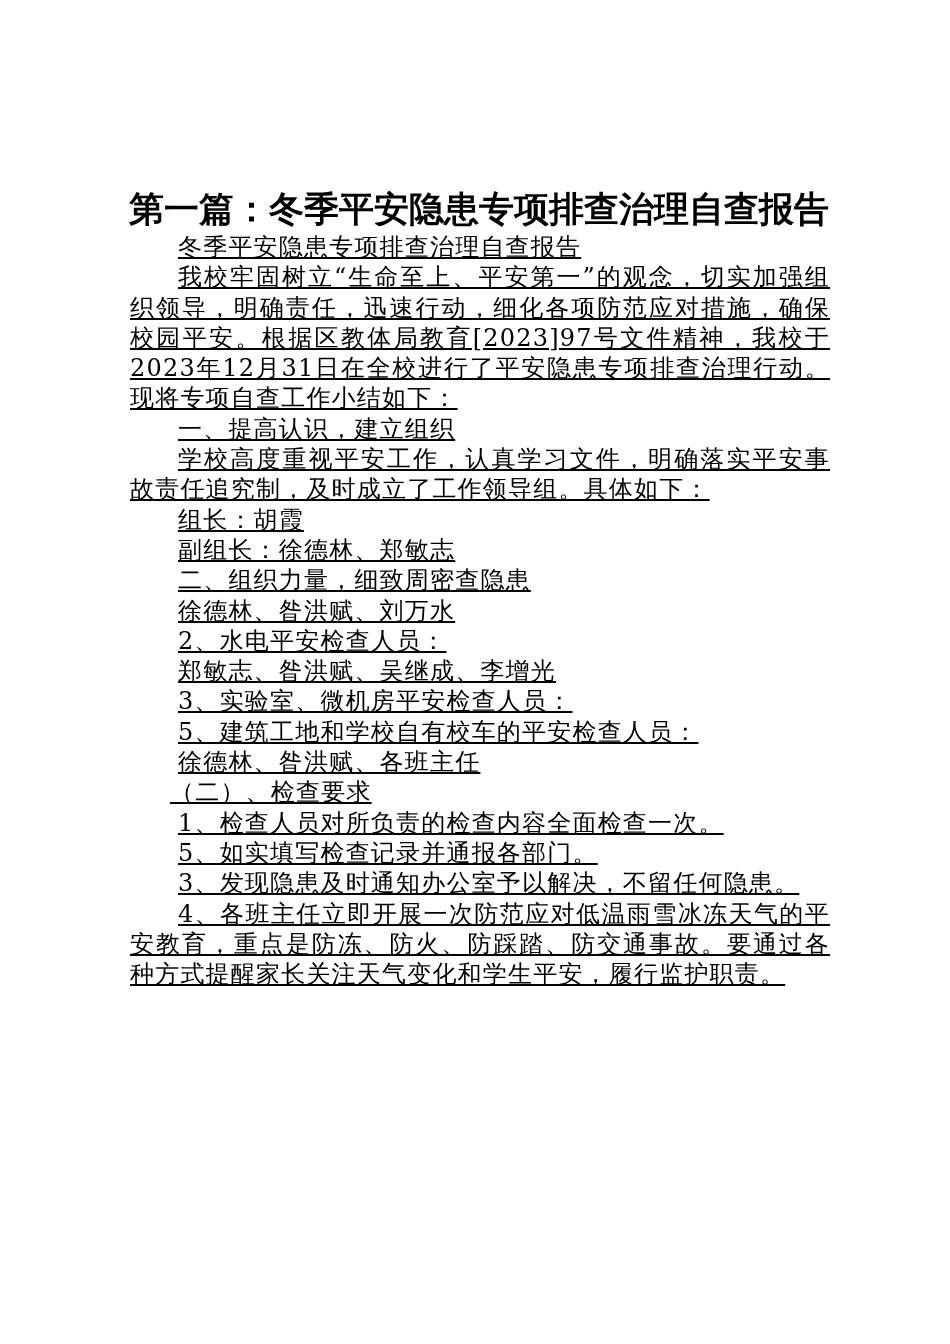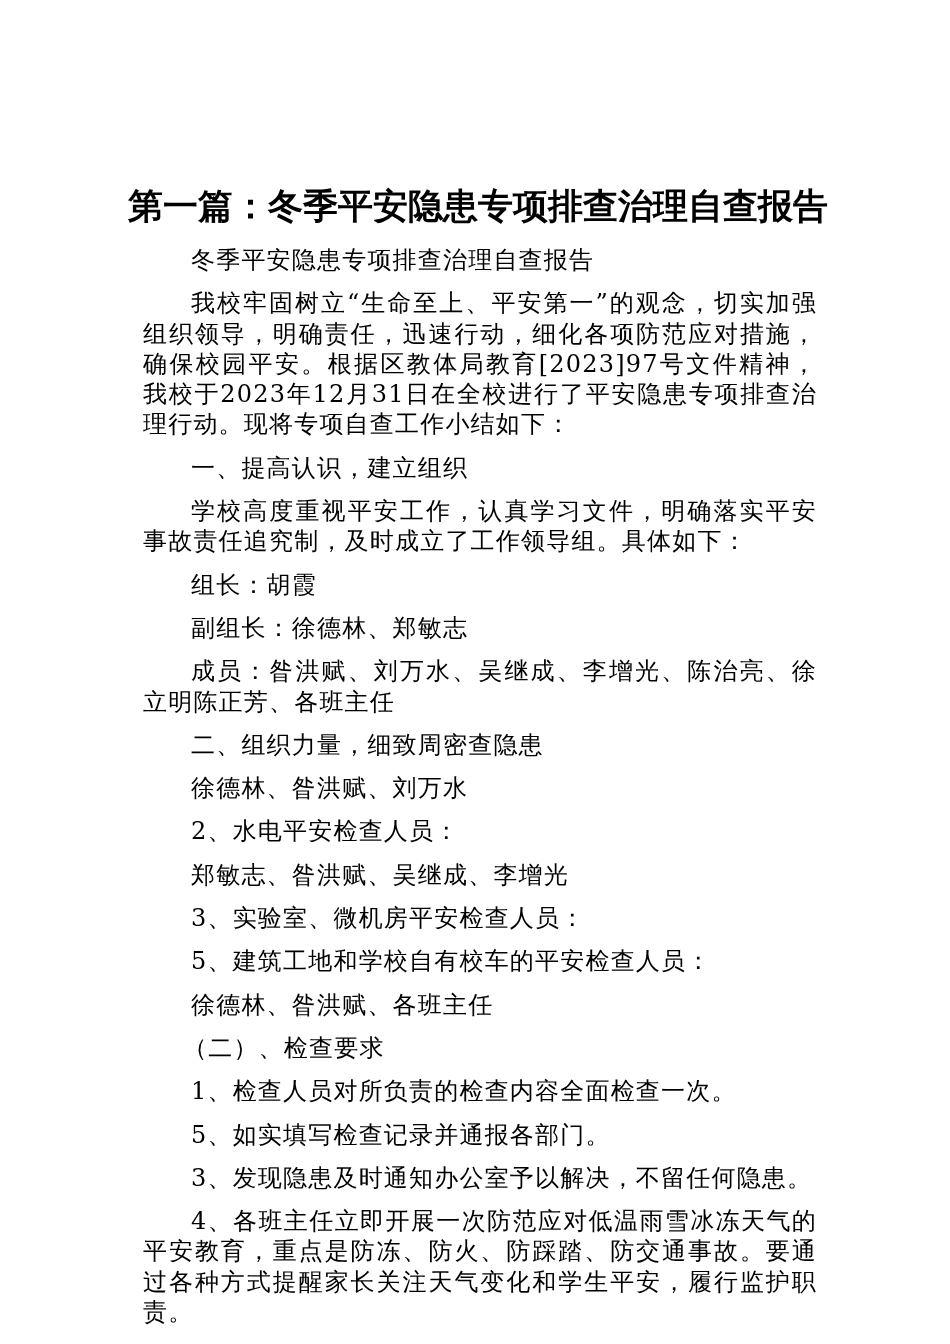--- a/index.html
+++ b/index.html
@@ -15,56 +15,57 @@
       font-family: "DejaVu Serif", "Liberation Serif", serif;
       color: #000000;
     }
     .page {
       position: absolute;
       left: 130px;
       top: 186px;
       width: 700px;
     }
     .title {
-      font-family: Liberation Mono, monospace;
+      font-family: Liberation Sans, sans-serif;
       font-weight: bold;
       font-size: 35px;
       line-height: 46px;
       letter-spacing: 0px;
       white-space: nowrap;
       margin: 0 0 0 -2px;
+      text-align: center;
     }
     .body {
       font-size: 24px;
       line-height: 30.3px;
       letter-spacing: 1.2px;
     }
     .p {
-      margin: 13px;
+      margin: 0;
       text-align: justify;
       text-align-last: left;
+      text-decoration: underline;
     }
     .ind { text-indent: 48px; }
     .ind-half { text-indent: 40px; }
     .sub { padding-left: 48px; }
     .nowrap { white-space: nowrap; }
   </style>
 </head>
 <body>
 
 <div class="page">
   <h1 class="title">第一篇：冬季平安隐患专项排查治理自查报告</h1>
   <div class="body">
     <p class="p ind">冬季平安隐患专项排查治理自查报告</p>
     <p class="p ind">我校牢固树立“生命至上、平安第一”的观念，切实加强组织领导，明确责任，迅速行动，细化各项防范应对措施，确保校园平安。根据区教体局教育[2023]97号文件精神，我校于2023年12月31日在全校进行了平安隐患专项排查治理行动。现将专项自查工作小结如下：</p>
     <p class="p ind">一、提高认识，建立组织</p>
     <p class="p ind">学校高度重视平安工作，认真学习文件，明确落实平安事故责任追究制，及时成立了工作领导组。具体如下：</p>
     <p class="p ind">组长：胡霞</p>
     <p class="p ind">副组长：徐德林、郑敏志</p>
-    <p class="p ind">成员：昝洪赋、刘万水、吴继成、李增光、陈治亮、徐立明陈正芳、各班主任</p>
     <p class="p ind">二、组织力量，细致周密查隐患</p>
     <p class="p sub">徐德林、昝洪赋、刘万水</p>
     <p class="p ind">2、水电平安检查人员：</p>
     <p class="p sub">郑敏志、昝洪赋、吴继成、李增光</p>
     <p class="p ind">3、实验室、微机房平安检查人员：</p>
     <p class="p ind">5、建筑工地和学校自有校车的平安检查人员：</p>
     <p class="p sub">徐德林、昝洪赋、各班主任</p>
     <p class="p ind-half">（二）、检查要求</p>
     <p class="p ind">1、检查人员对所负责的检查内容全面检查一次。</p>
     <p class="p ind">5、如实填写检查记录并通报各部门。</p>

